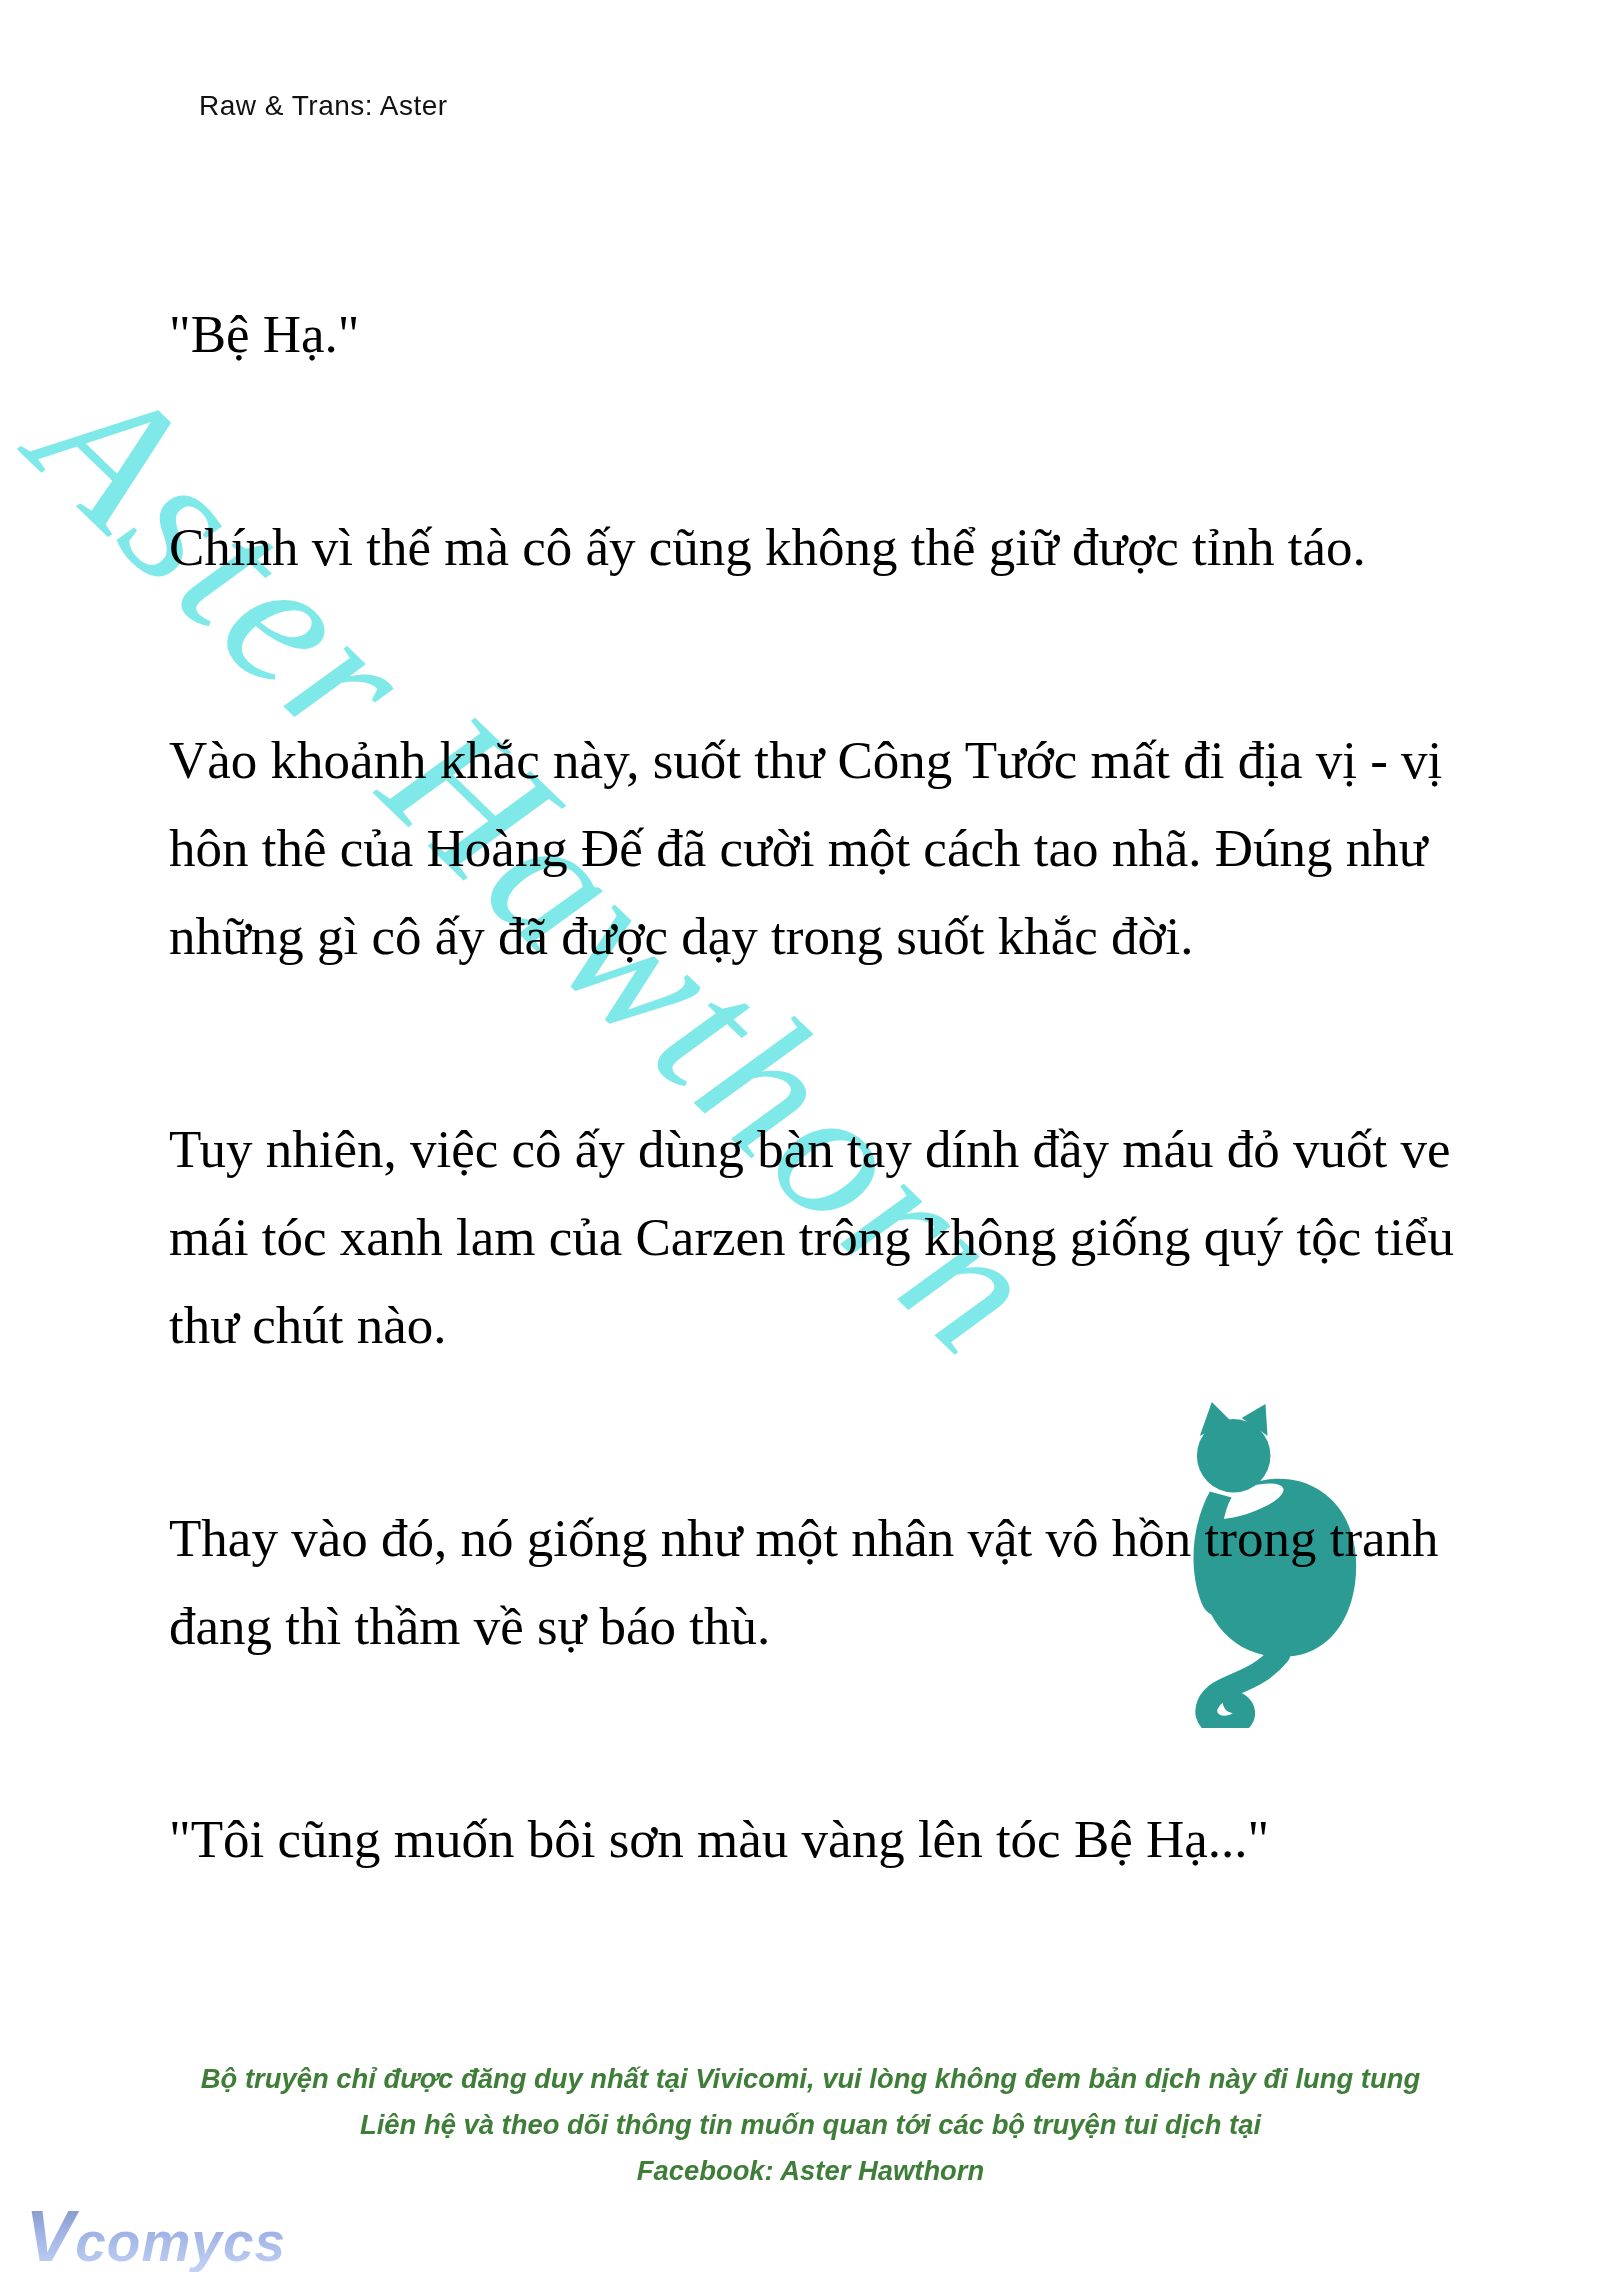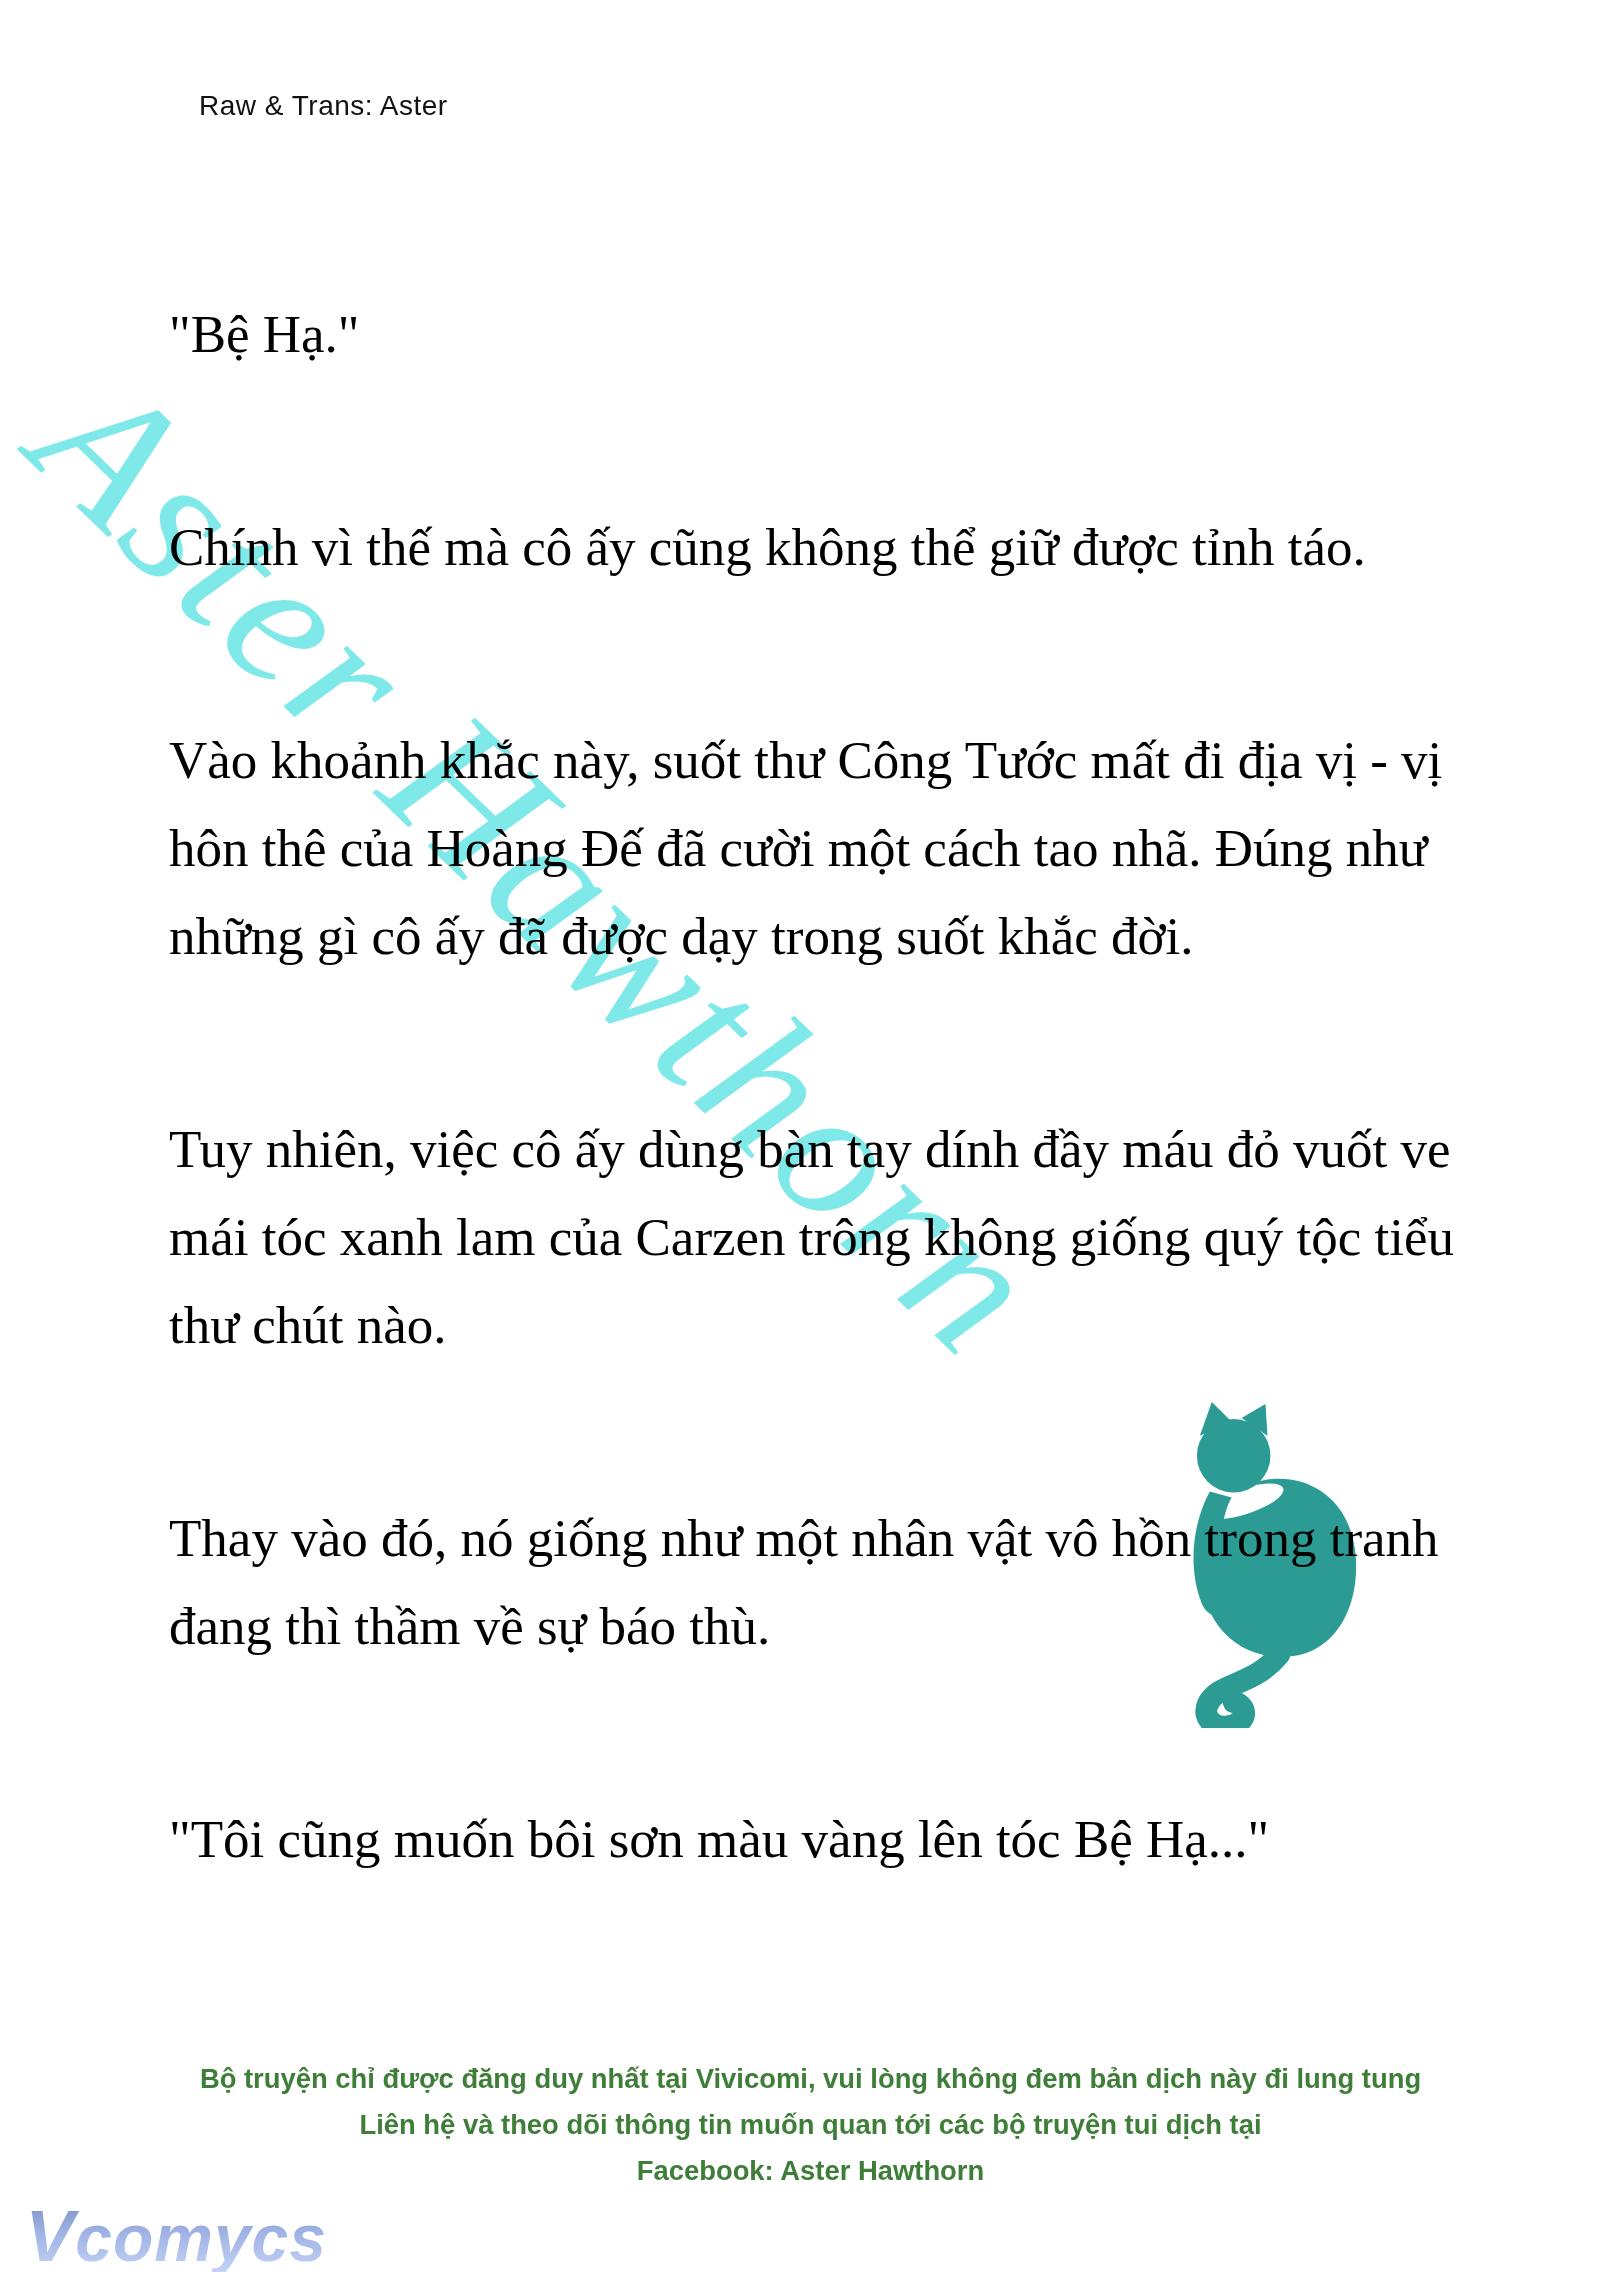--- a/index.html
+++ b/index.html
@@ -21,28 +21,28 @@
     white-space:nowrap;z-index:1;user-select:none;
   }
   .cat{position:absolute;left:1161px;top:1400px;z-index:1;}
   .content{position:absolute;left:169px;top:290px;width:1372px;z-index:2;}
   .para{margin:0 0 125px 0;}
   .line{
     font-size:53px;line-height:88px;color:#000000;white-space:nowrap;
   }
   .footer{
     position:absolute;left:0;top:2056px;width:1621px;text-align:center;z-index:2;
-    font-family:"Liberation Sans",sans-serif;font-weight:bold;
+    font-family:"Liberation Sans",sans-serif;font-style:italic;font-weight:bold;
     color:var(--footer-green,#3E7E38);font-size:27.4px;line-height:46px;
   }
   .fline{white-space:nowrap;}
   .logo{
     position:absolute;left:25.5px;top:2199px;z-index:2;
     font-family:"Liberation Sans",sans-serif;font-weight:bold;font-style:italic;
-    font-size:66px;letter-spacing:1px;line-height:1;
+    font-size:55px;letter-spacing:1px;line-height:1;
     color:var(--logo-blue,#8FA3D6);
   }
   .logo::first-letter{font-size:73px;}
   @supports ((-webkit-background-clip:text) or (background-clip:text)){
     .logo{
       background:linear-gradient(180deg,#7d90c4 0%,#9fb2e4 45%,#c3d2f6 100%);
       -webkit-background-clip:text;background-clip:text;color:transparent;
     }
   }
 </style>

